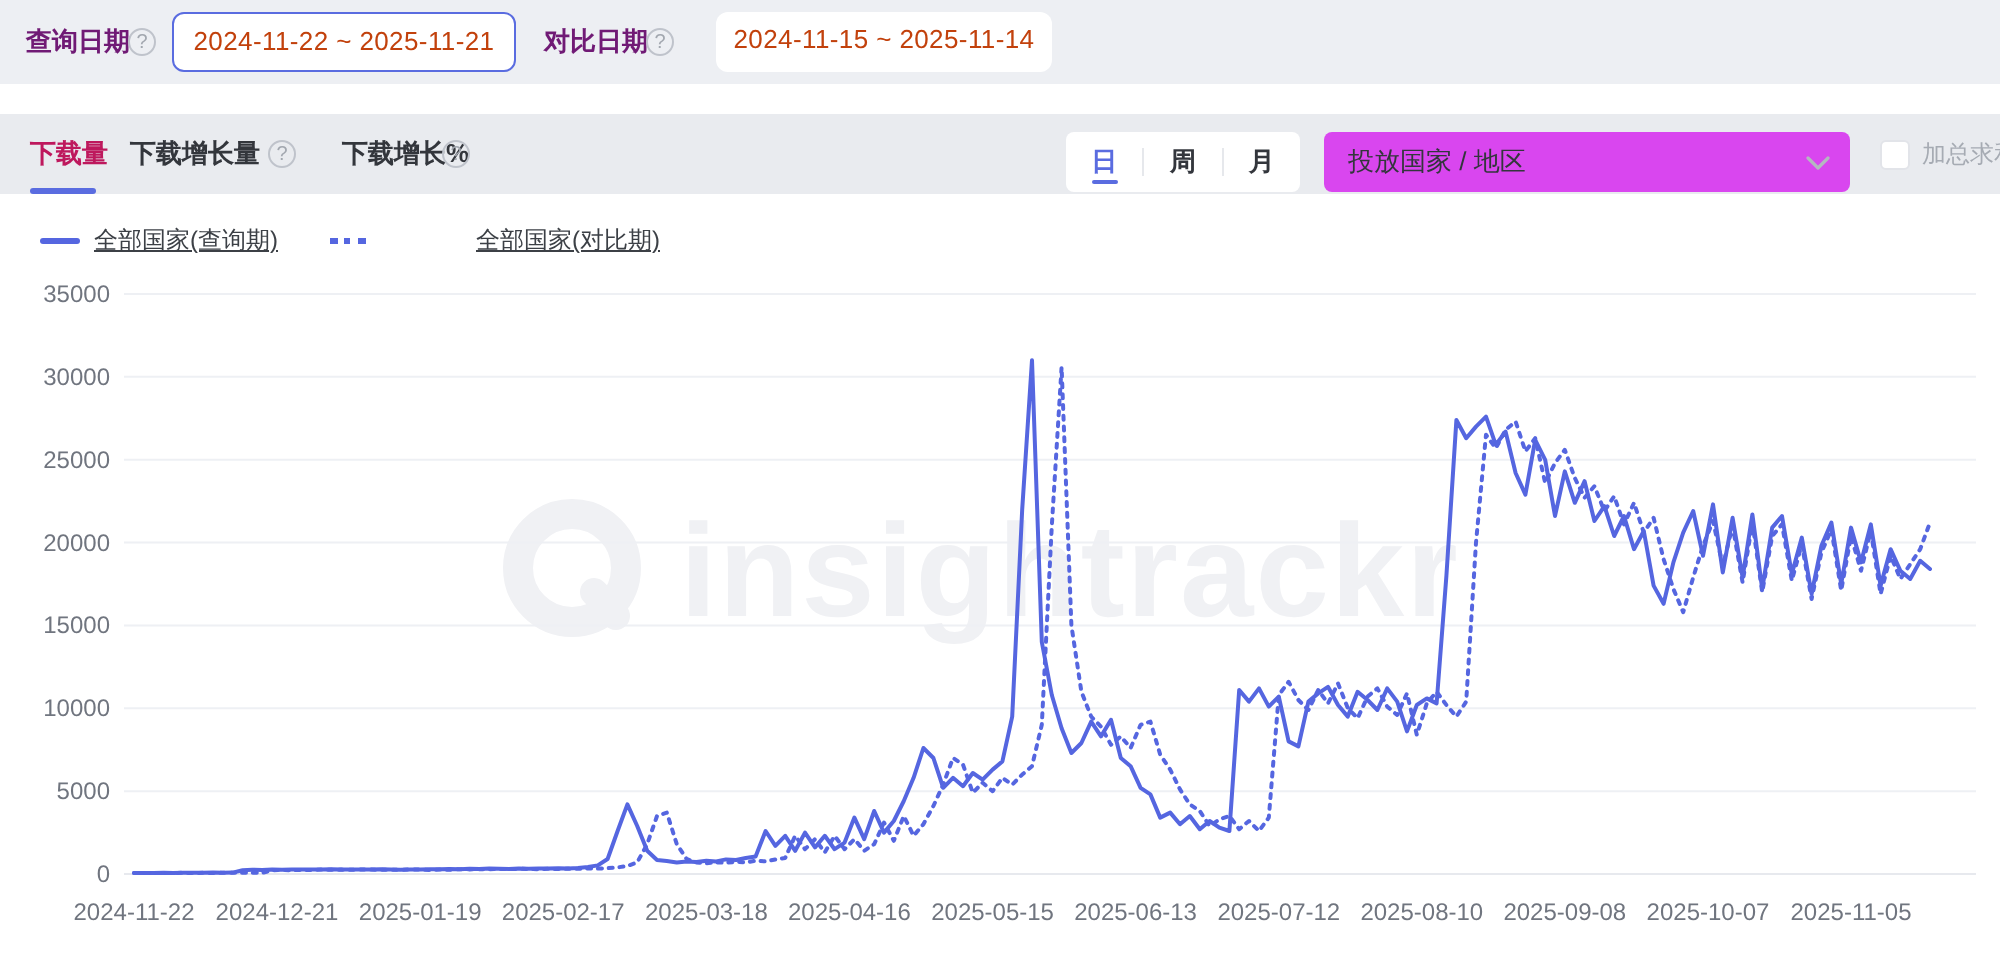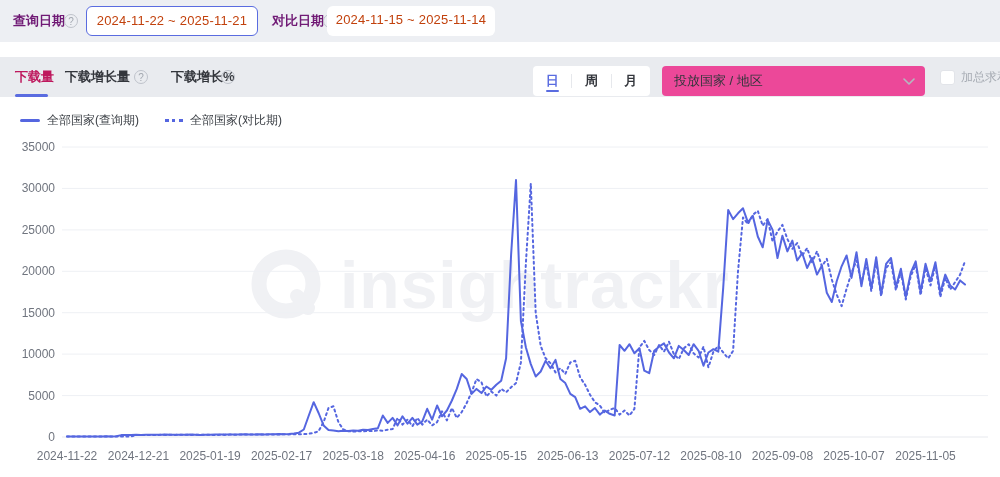--- a/index.html
+++ b/index.html
@@ -16,47 +16,47 @@
   
   .band{position:absolute;left:0;top:57px;width:1000px;height:40px;background:#e9ebef;}
   .tab{position:absolute;top:0;height:40px;line-height:40px;font-size:13px;font-weight:600;color:#33363c;cursor:pointer;}
   .tab.active{color:#be185d;}
   .tab-underline{position:absolute;bottom:0;height:3px;background:#5a6ce0;border-radius:2px;}
   .seg{position:absolute;left:533px;top:9px;width:117px;height:30px;background:#fff;border-radius:4px;display:flex;}
   .seg-item{position:relative;width:39px;text-align:center;line-height:30px;font-size:13px;color:#33363c;font-weight:600;cursor:pointer;}
   .seg-item.active{color:#5a6ce0;}
   .seg-item.active .seg-underline{position:absolute;left:13px;bottom:4px;width:13px;height:2px;background:#5a6ce0;border-radius:1px;}
   .seg-div{width:1px;height:14px;background:#e6e8ec;margin-top:8px;}
-  .dropdown{position:absolute;left:662px;top:9px;width:263px;height:30px;background:#ec4899;border-radius:4px;cursor:pointer;}
+  .dropdown{position:absolute;left:662px;top:9px;width:263px;height:30px;background:#d946ef;border-radius:4px;cursor:pointer;}
   .dropdown .val{position:absolute;left:12px;top:0;line-height:30px;font-size:13px;color:#33363c;}
   .dropdown .chev{position:absolute;right:10px;top:12px;}
   .checkbox{position:absolute;left:940px;top:13px;width:15px;height:15px;background:#fff;border:1px solid #e2e4e9;border-radius:3px;box-sizing:border-box;cursor:pointer;}
   .checklabel{position:absolute;left:961px;top:0;height:40px;line-height:40px;font-size:12px;color:#a6abb3;white-space:nowrap;}
   
   .card{position:absolute;left:0;top:97px;width:1000px;height:380px;background:#fff;}
   .legend{position:absolute;left:20px;top:15px;display:flex;align-items:center;font-size:12px;color:#3c4046;}
-  .legend .item{display:flex;align-items:center;cursor:pointer;}
-  .legend .item+.item{margin-left:26px;}
+  .legend .item{display:flex;align-items:center;cursor:pointer;text-decoration:underline;}
+  .legend .item+.item{margin-left:26px;gap:48px;}
   .lg-solid{width:20px;height:3px;background:#5566e0;border-radius:2px;margin-right:7px;}
   .lg-dotted{width:18px;height:0;border-top:3px dotted #5566e0;margin-right:7px;}
   .watermark{position:absolute;left:248px;top:150px;display:flex;align-items:center;pointer-events:none;}
   .wm-text{font-size:66px;font-weight:700;color:#f0f1f4;letter-spacing:1px;margin-left:16px;line-height:1;}
   svg.chart{position:absolute;left:0;top:0;}
   svg.chart text{font-family:"Liberation Sans",sans-serif;font-size:12px;fill:#70757f;}
 </style>
 </head>
 <body>
 
 <div class="topbar">
   <span class="fieldlabel" style="left:13px">查询日期</span>
   <span class="qicon" style="left:64px;top:14px">?</span>
   <div class="dateinput primary" style="left:86px;width:172px">2024-11-22  ~  2025-11-21</div>
   <span class="fieldlabel" style="left:272px">对比日期</span>
   <span class="qicon" style="left:323px;top:14px">?</span>
-  <div class="dateinput" style="left:327px;width:168px">2024-11-15  ~  2025-11-14</div>
+  <div class="dateinput" style="left:358px;width:168px">2024-11-15  ~  2025-11-14</div>
 </div>
 
 <div class="band">
   <span class="tab active" style="left:15px">下载量</span>
   <div class="tab-underline" style="left:15px;width:33px"></div>
   <span class="tab" style="left:65px">下载增长量</span>
   <span class="qicon" style="left:134px;top:13px">?</span>
   <span class="tab" style="left:171px">下载增长%</span>
   <span class="qicon" style="left:221px;top:13px">?</span>
 

